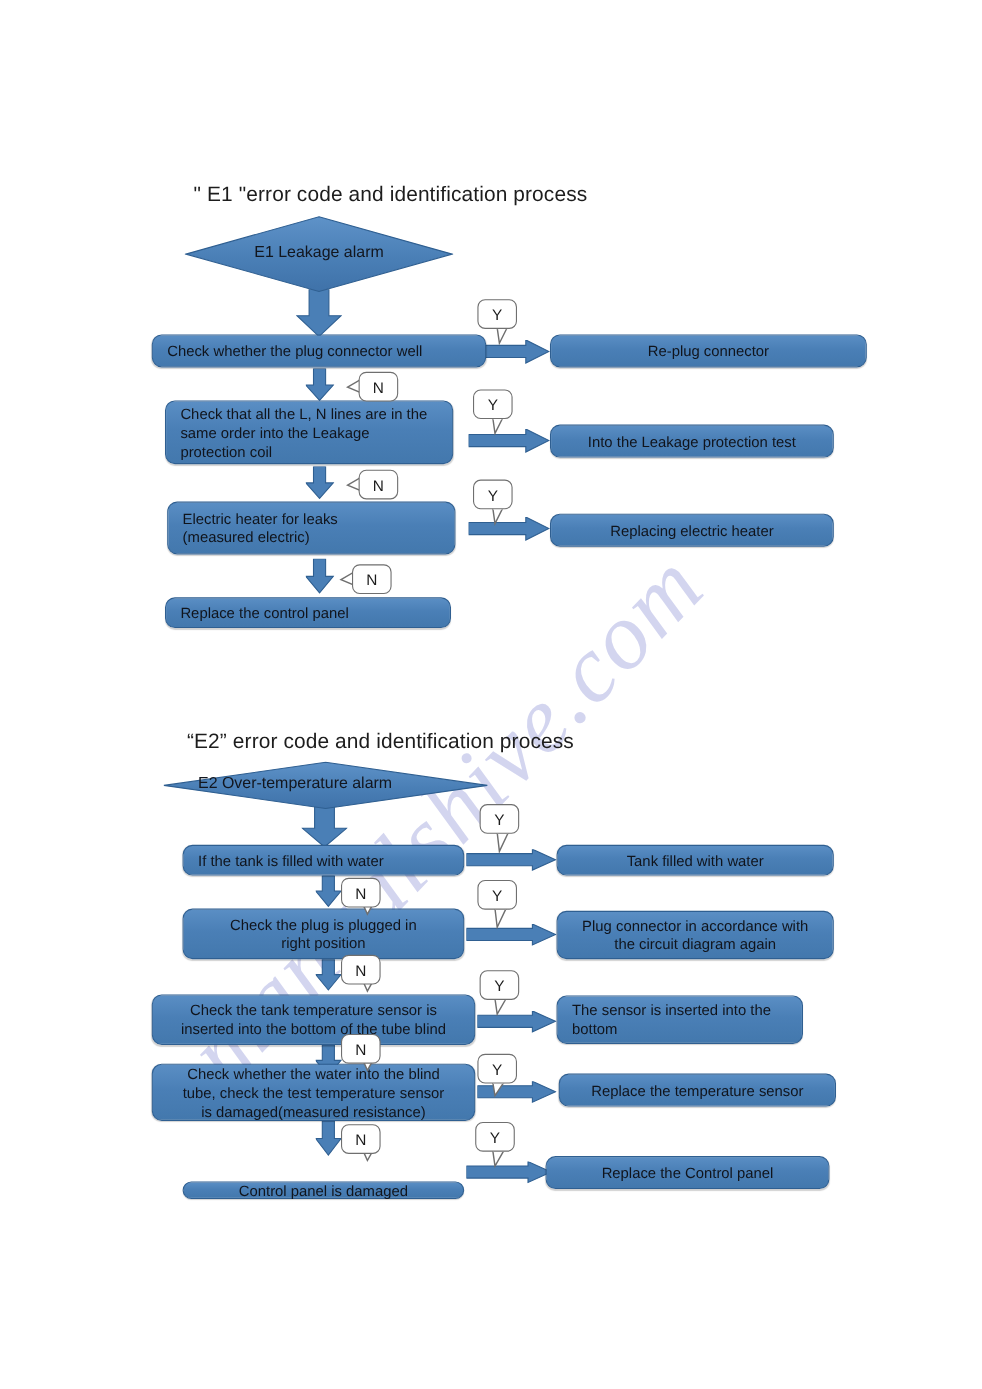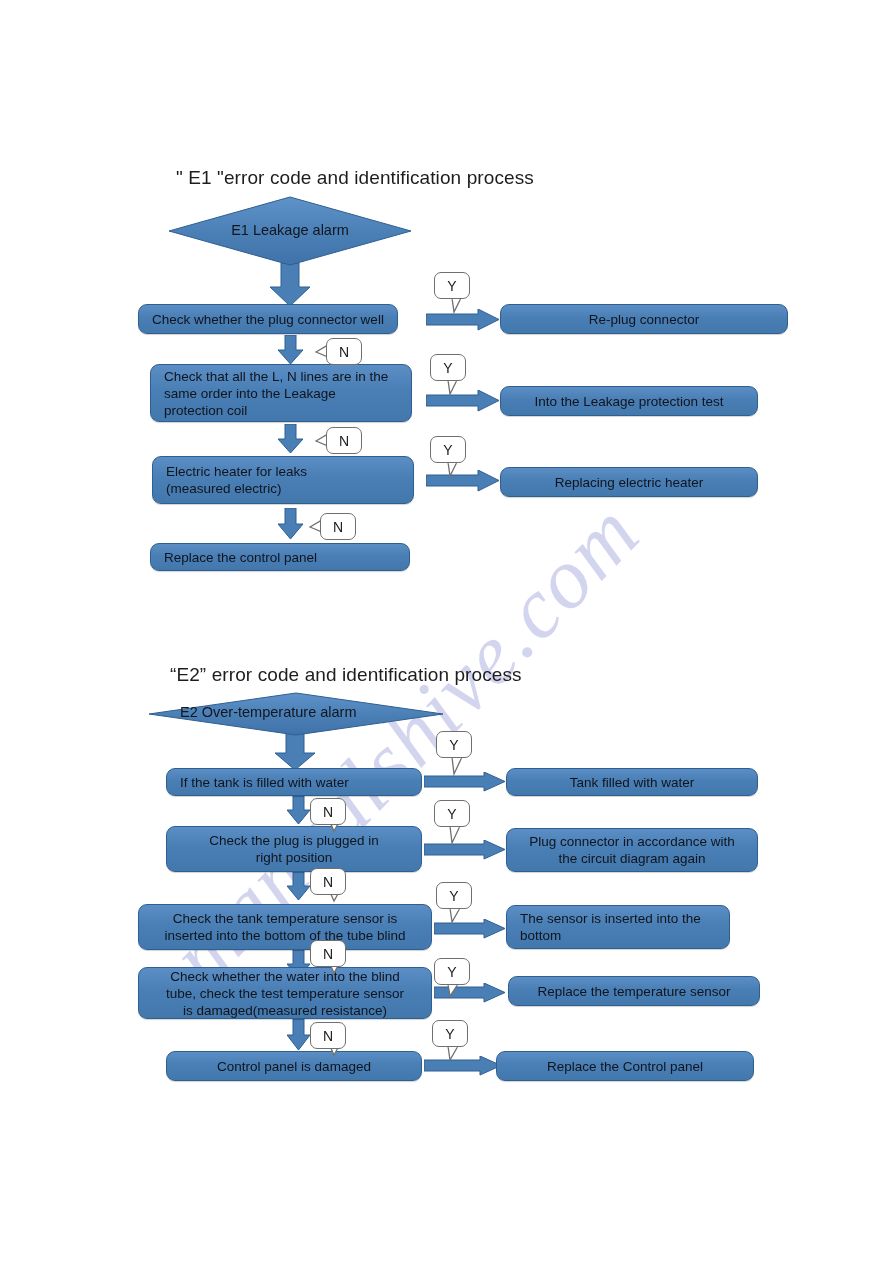--- a/index.html
+++ b/index.html
@@ -133,21 +133,21 @@
     </svg>
     <div class="dlabel" style="top:26px;text-align:center;">E1  Leakage alarm</div>
   </div>
 
   <div class="arrow" style="left:269px; top:263px;">
     <svg width="42" height="44">
       <polygon points="12,0 30,0 30,24 41,24 21,43 1,24 12,24" fill="#4a7fb6" stroke="#2f5f91" stroke-width="1"></polygon>
     </svg>
   </div>
 
-  <div class="fbox left" style="left:138px; top:304px; width:260px; height:30px;">
+  <div class="fbox left" style="left:138px; top:304px; width:304px; height:30px;">
     <span>Check whether the plug connector well</span>
   </div>
   <div class="arrow" style="left:426px; top:309px;">
     <svg width="74" height="22">
       <polygon points="0,5 52,5 52,0 73,10.5 52,21 52,16 0,16" fill="#4a7fb6" stroke="#2f5f91" stroke-width="1"></polygon>
     </svg>
   </div>
   <div class="callout" style="left:434px; top:272px;">
     <svg width="56" height="42">
       <path d="M18,26 L20,40 L27,26 Z" fill="#ffffff" stroke="#6f6f6f" stroke-width="1.3"></path>
@@ -392,21 +392,21 @@
     </svg>
   </div>
   <div class="callout" style="left:306px; top:1022px;">
     <svg width="48" height="34">
       <path d="M24,24 L28,33 L33,24 Z" fill="#ffffff" stroke="#6f6f6f" stroke-width="1.3"></path>
       <path d="M24,24 L33,24" stroke="#ffffff" stroke-width="2.4"></path>
     </svg>
     <div class="cobox" style="left:4px; top:0px;">N</div>
   </div>
 
-  <div class="fbox center" style="left:166px; top:1051px; width:256px; height:30px;">
+  <div class="fbox center" style="left:166px; top:1074px; width:256px; height:16px;">
     <span>Control panel is damaged</span>
   </div>
   <div class="arrow" style="left:424px; top:1056px;">
     <svg width="78" height="20">
       <polygon points="0,4 56,4 56,0 77,9.5 56,19 56,15 0,15" fill="#4a7fb6" stroke="#2f5f91" stroke-width="1"></polygon>
     </svg>
   </div>
   <div class="callout" style="left:432px; top:1020px;">
     <svg width="56" height="42">
       <path d="M16,26 L18,40 L26,26 Z" fill="#ffffff" stroke="#6f6f6f" stroke-width="1.3"></path>

